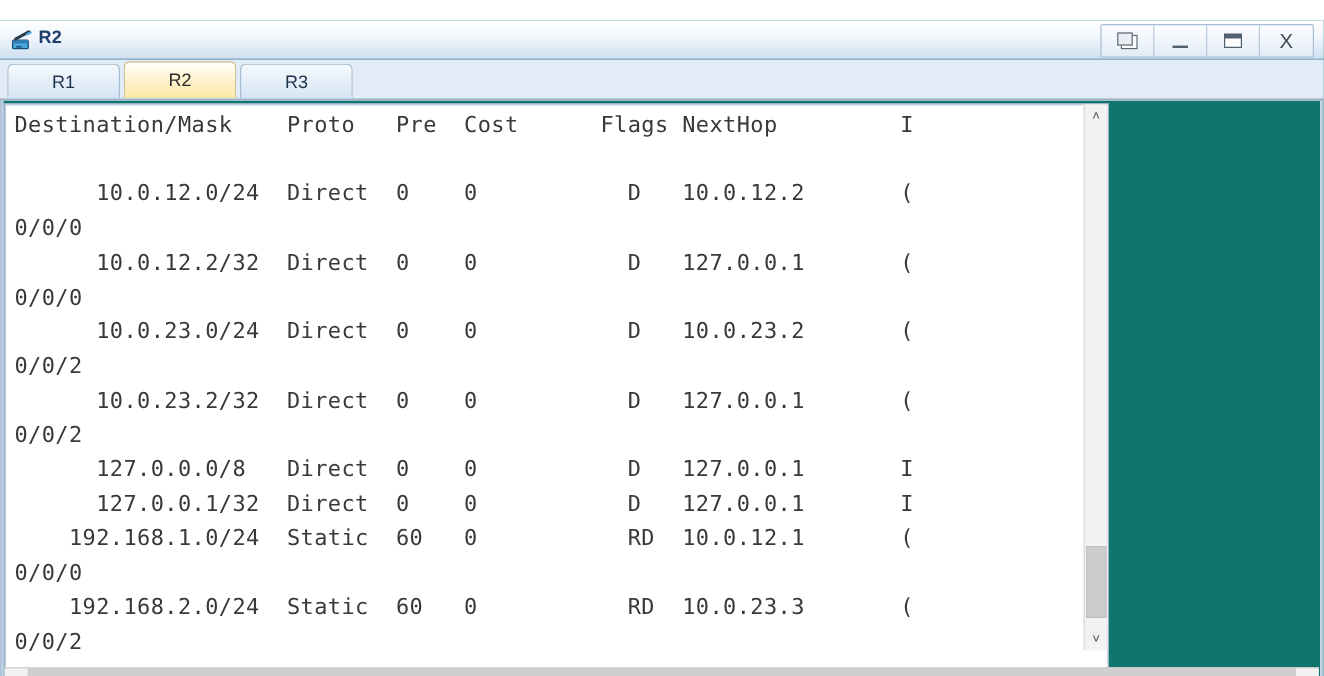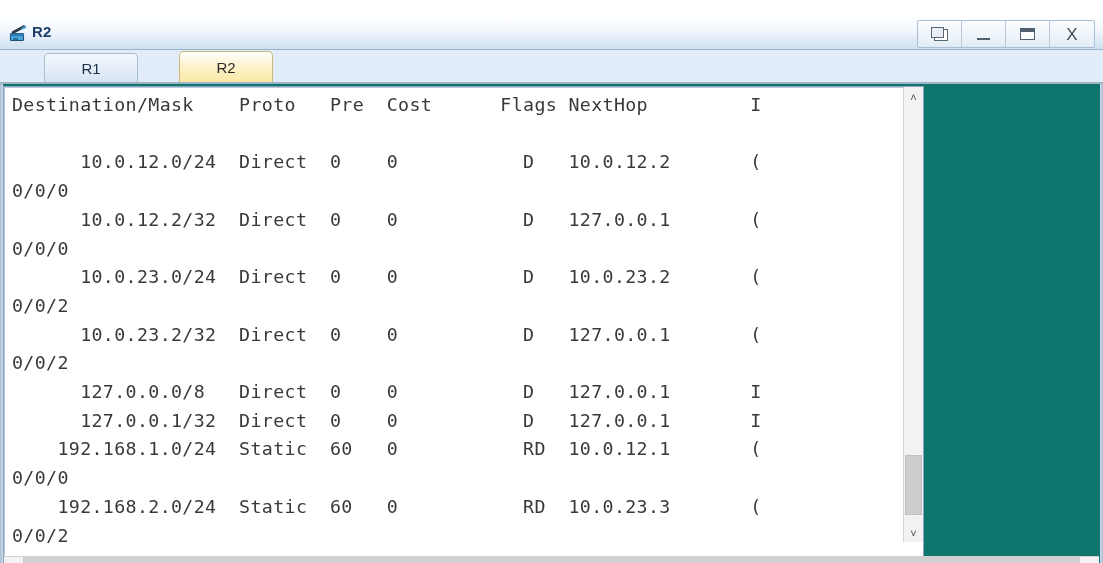--- a/index.html
+++ b/index.html
@@ -120,21 +120,20 @@
     margin-right: 3px;
     border: 1px solid #a7bdd2;
     border-bottom: none;
     border-radius: 5px 5px 0 0;
     display: flex;
     align-items: center;
     justify-content: center;
     font-size: 15px;
     color: #1b2f47;
     background: linear-gradient(to bottom, #f4f9fd 0%, #e4eef8 55%, #d6e5f3 100%);
-    margin-left: 38px;
   }
   .tab.active {
     background: linear-gradient(to bottom, #ffffff 0%, #fdf3cf 45%, #fbe9a6 100%);
     border-color: #cbb87a;
     color: #2a2a2a;
     height: 31px;
   }
 
   
   .term-wrap {
@@ -284,20 +283,23 @@
       </div>
     </div>
   </div>
 
   <div class="tabstrip">
     <div class="tab">
       <span>R1</span>
     </div>
     <div class="tab active">
       <span>R2</span>
+    </div>
+    <div class="tab">
+      <span>R3</span>
     </div>
   </div>
 
   <div class="term-wrap">
     <div class="term-inner-shadow"></div>
 
     <div class="term-text"><span>Destination/Mask    Proto   Pre  Cost      Flags NextHop         I</span>
 <span></span>
 <span>      10.0.12.0/24  Direct  0    0           D   10.0.12.2       (</span>
 <span>0/0/0</span>

